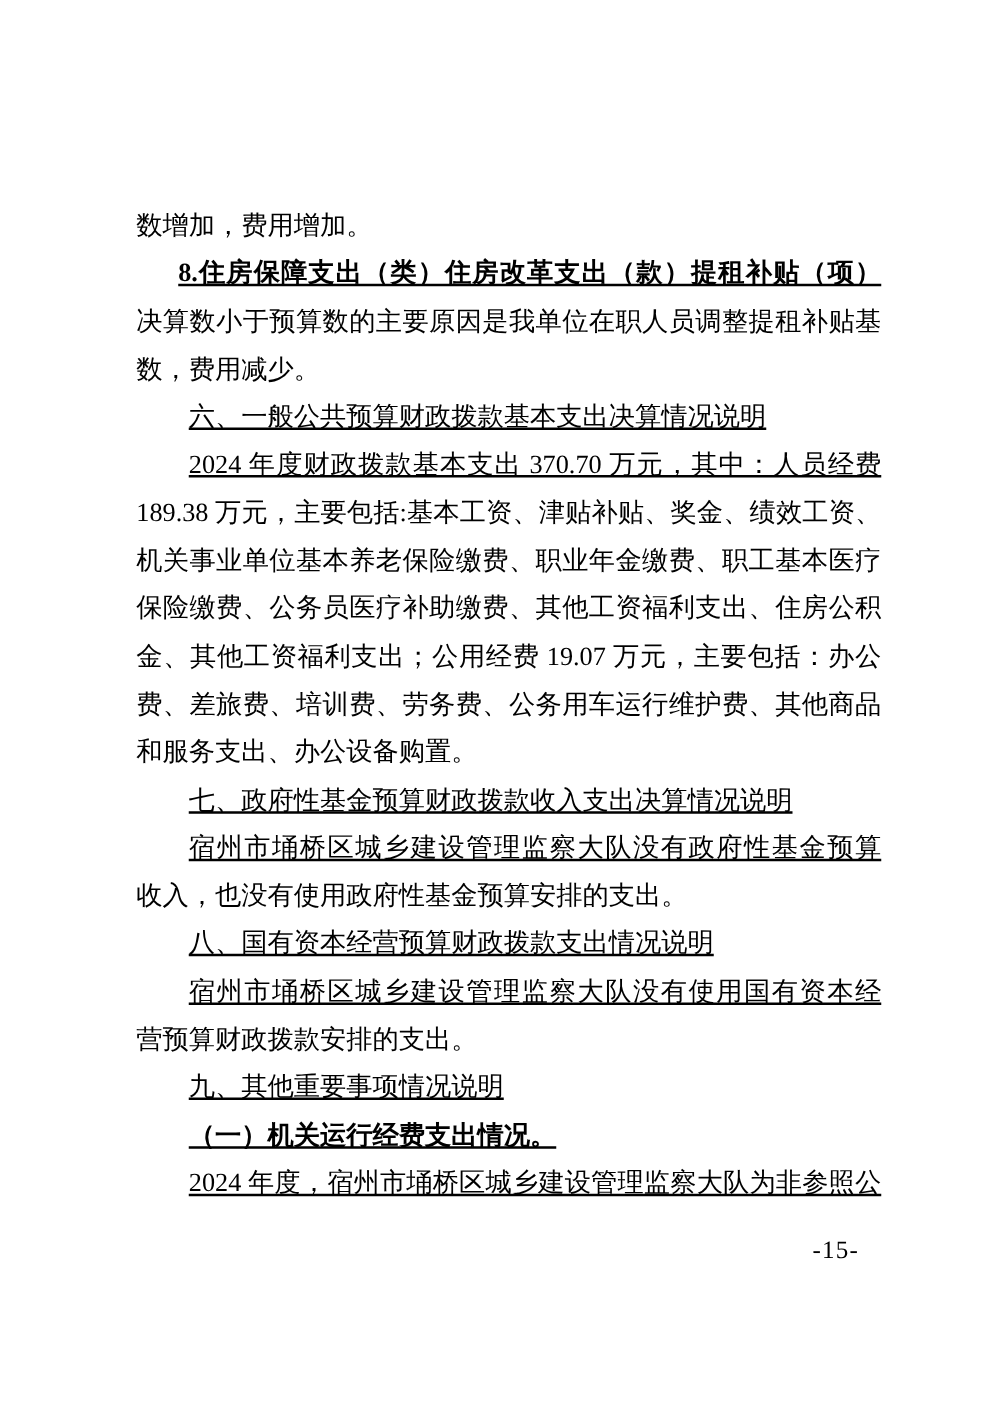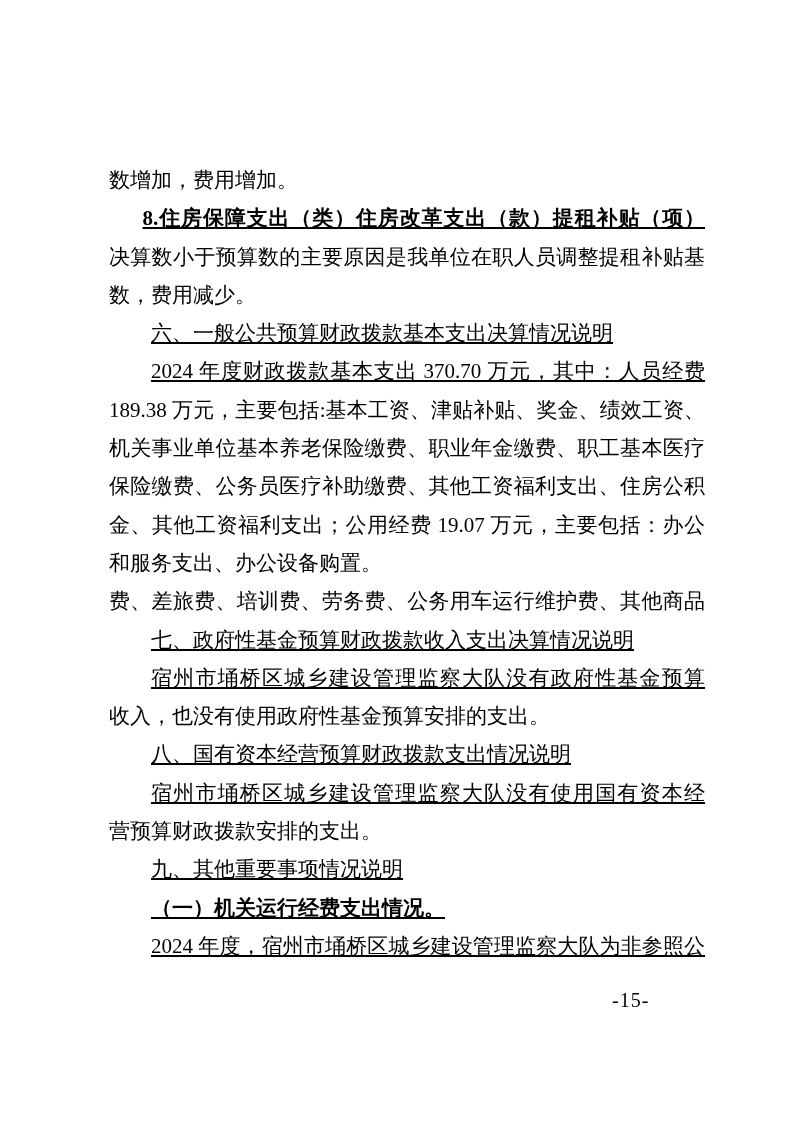--- a/index.html
+++ b/index.html
@@ -31,42 +31,42 @@
     white-space: normal;
     text-align: justify;
     text-align-last: justify;
   }
   .line.indent { text-indent: 2em; text-decoration: underline; }
   .line.indent-sm { text-indent: 1.6em; text-decoration: underline; }
   .line.bold { font-weight: bold; }
   .page-number {
     position: absolute;
     top: 989px;
-    left: 612px;
+    left: 650px;
     font-size: 20px;
     letter-spacing: 1px;
   }
 </style>
 </head>
 <body>
 
 <div class="page">
   <div class="content">
     <div class="line">数增加，费用增加。</div>
     <div class="line bold indent-sm fill">8.住房保障支出（类）住房改革支出（款）提租补贴（项）</div>
     <div class="line fill">决算数小于预算数的主要原因是我单位在职人员调整提租补贴基</div>
     <div class="line">数，费用减少。</div>
     <div class="line indent">六、一般公共预算财政拨款基本支出决算情况说明</div>
     <div class="line indent fill">2024 年度财政拨款基本支出 370.70 万元，其中：人员经费</div>
     <div class="line fill">189.38 万元，主要包括:基本工资、津贴补贴、奖金、绩效工资、</div>
     <div class="line fill">机关事业单位基本养老保险缴费、职业年金缴费、职工基本医疗</div>
     <div class="line fill">保险缴费、公务员医疗补助缴费、其他工资福利支出、住房公积</div>
     <div class="line fill">金、其他工资福利支出；公用经费 19.07 万元，主要包括：办公</div>
+    <div class="line fill">费、差旅费、培训费、劳务费、公务用车运行维护费、其他商品</div>
     <div class="line">和服务支出、办公设备购置。</div>
-    <div class="line fill">费、差旅费、培训费、劳务费、公务用车运行维护费、其他商品</div>
     <div class="line indent">七、政府性基金预算财政拨款收入支出决算情况说明</div>
     <div class="line indent fill">宿州市埇桥区城乡建设管理监察大队没有政府性基金预算</div>
     <div class="line">收入，也没有使用政府性基金预算安排的支出。</div>
     <div class="line indent">八、国有资本经营预算财政拨款支出情况说明</div>
     <div class="line indent fill">宿州市埇桥区城乡建设管理监察大队没有使用国有资本经</div>
     <div class="line">营预算财政拨款安排的支出。</div>
     <div class="line indent">九、其他重要事项情况说明</div>
     <div class="line bold indent">（一）机关运行经费支出情况。</div>
     <div class="line indent fill">2024 年度，宿州市埇桥区城乡建设管理监察大队为非参照公</div>
   </div>

